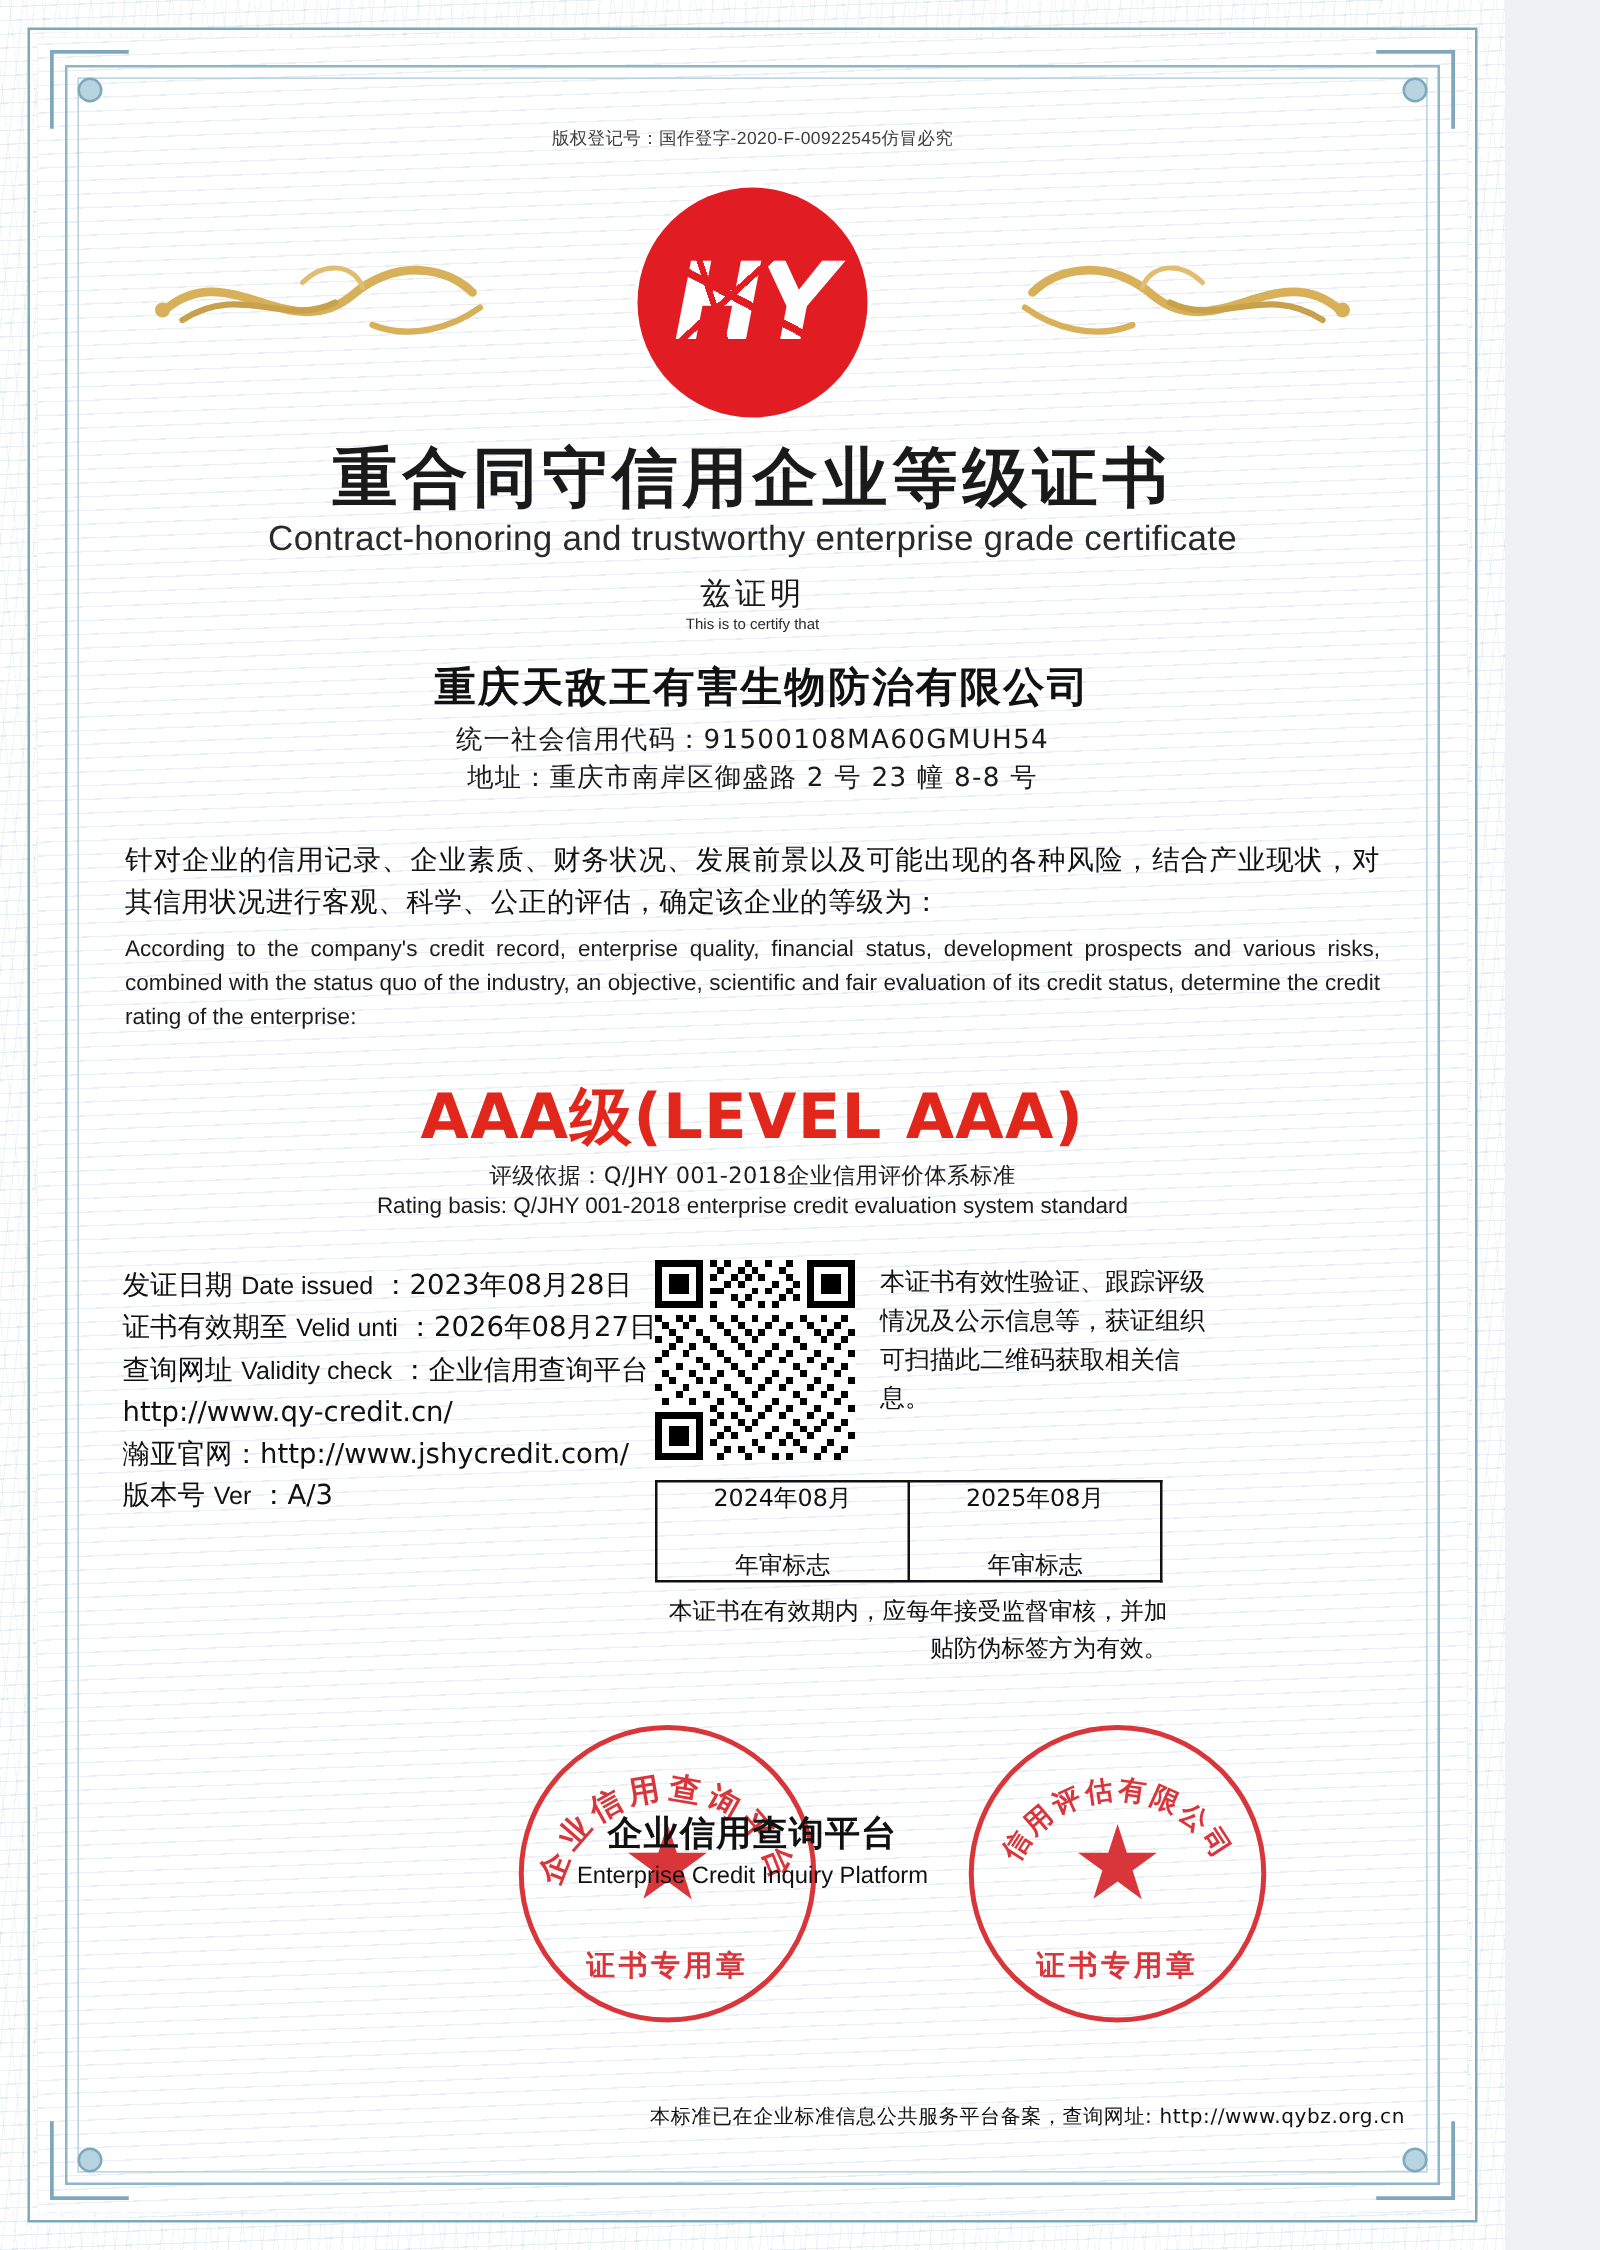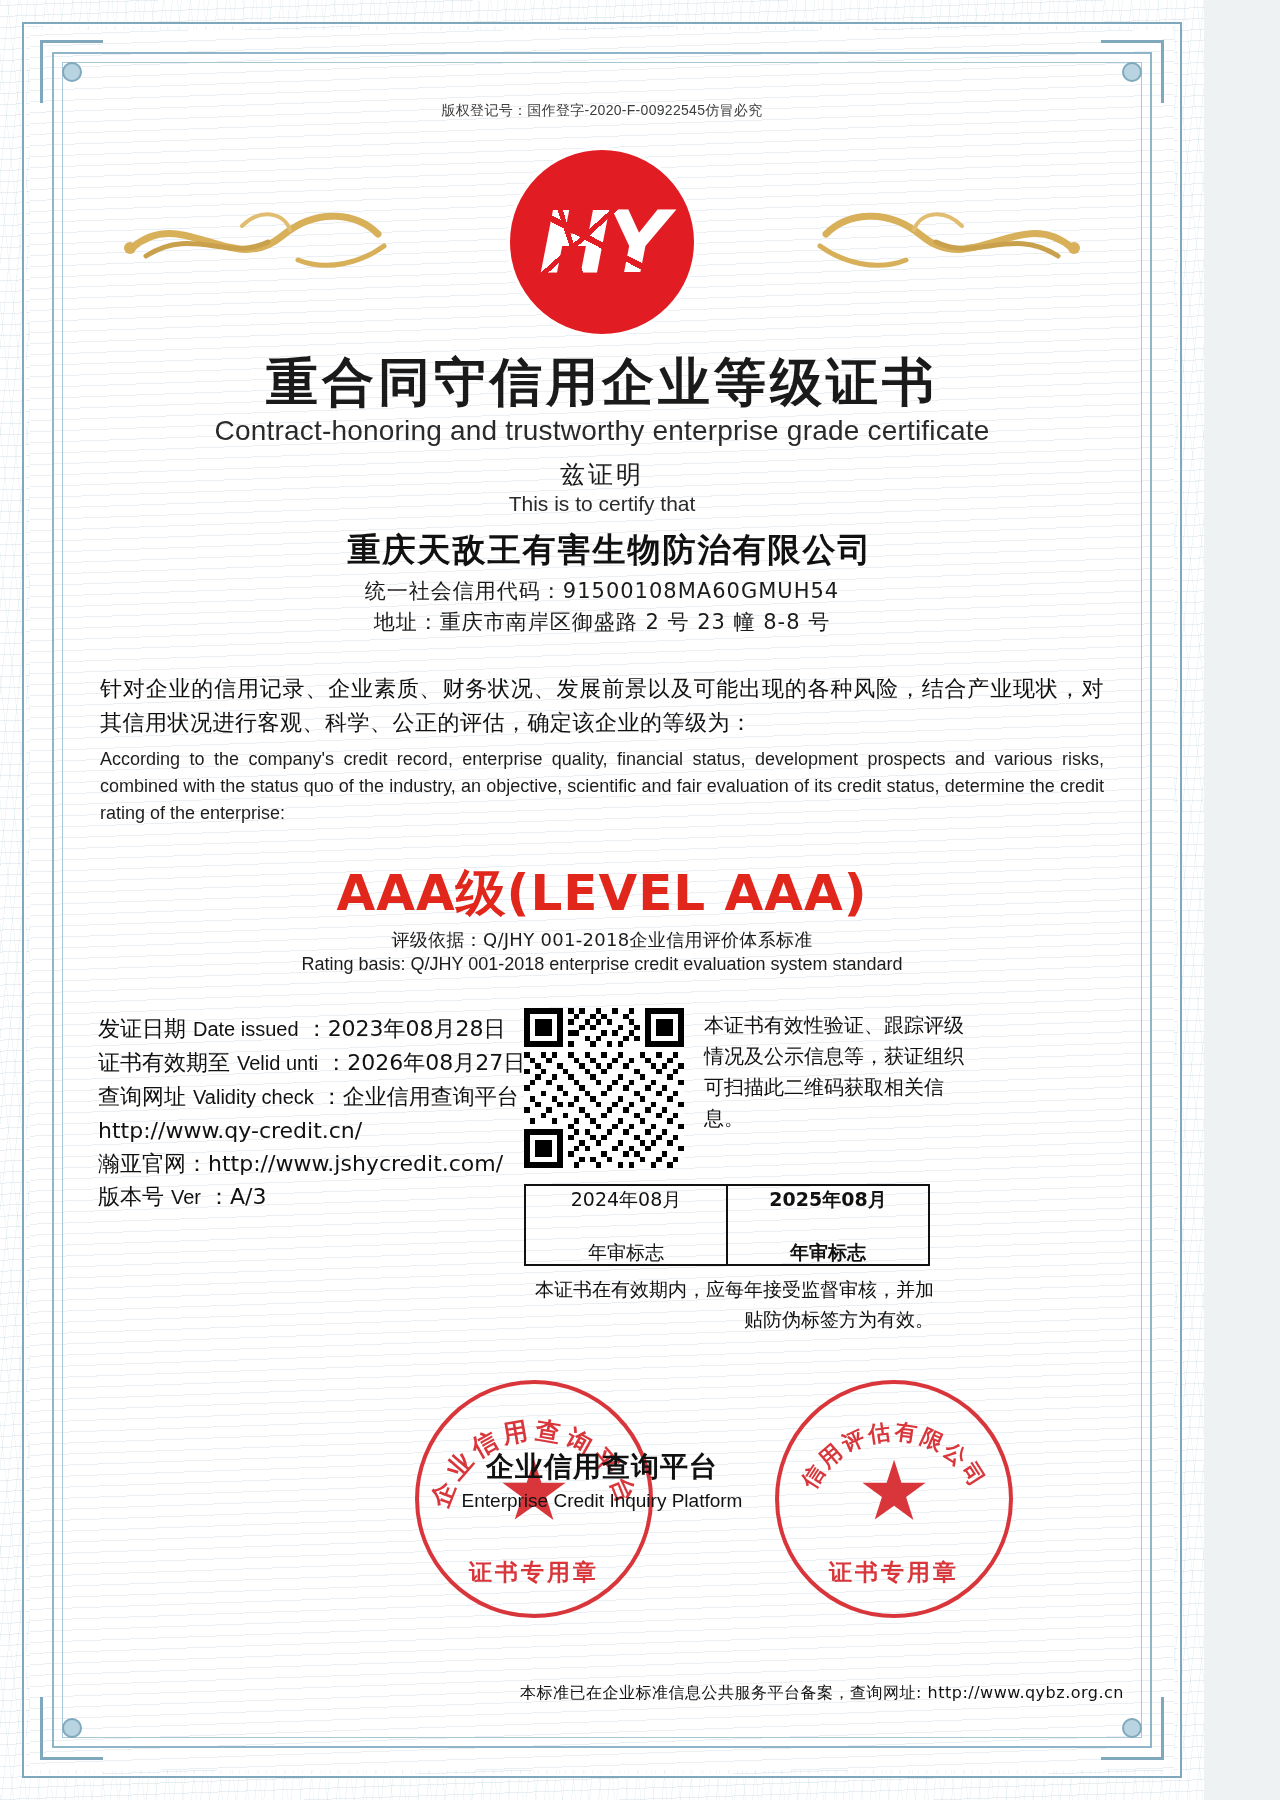--- a/index.html
+++ b/index.html
@@ -141,21 +141,21 @@
     letter-spacing:.2px;
   }
 
   .certify-cn{
     position:absolute;top:378px;left:0;right:0;text-align:center;
     font-size:25px;color:#1a1a1a;letter-spacing:3px;
     font-family:"DejaVu Sans", sans-serif;
   }
   .certify-en{
     position:absolute;top:412px;left:0;right:0;text-align:center;
-    font-size:21px;color:#2a2a2a;
+    font-size:12px;color:#2a2a2a;
   }
   .company{
     position:absolute;top:448px;left:16px;right:0;text-align:center;
     font-size:33px;font-weight:bold;color:#111;letter-spacing:2px;
     font-family:"DejaVu Sans", sans-serif;
   }
   .usci{
     position:absolute;top:497px;left:0;right:0;text-align:center;
     font-size:21px;color:#1b1b1b;letter-spacing:1px;
     font-family:"DejaVu Sans", sans-serif;
@@ -218,21 +218,21 @@
   .stamp-boxes{
     position:absolute;left:0;top:176px;display:flex;gap:0;
   }
   .stamp-box{
     width:200px;height:78px;border:2px solid #111;
     display:flex;flex-direction:column;align-items:center;justify-content:center;
     font-size:19px;line-height:28px;color:#111;
     font-family:"DejaVu Sans", sans-serif;
     gap:25px;
   }
-  .stamp-box + .stamp-box{border-left:none;font-weight:bold;}
+  .stamp-box + .stamp-box{border-left:none;}
   .foot-note{
     position:absolute;left:0;top:266px;width:410px;text-align:right;
     font-size:19px;line-height:30px;color:#111;
     font-family:"DejaVu Sans", sans-serif;
   }
 
   
   .seal{
     position:absolute;width:230px;height:230px;border-radius:50%;
     border:4px solid #d6262b;

